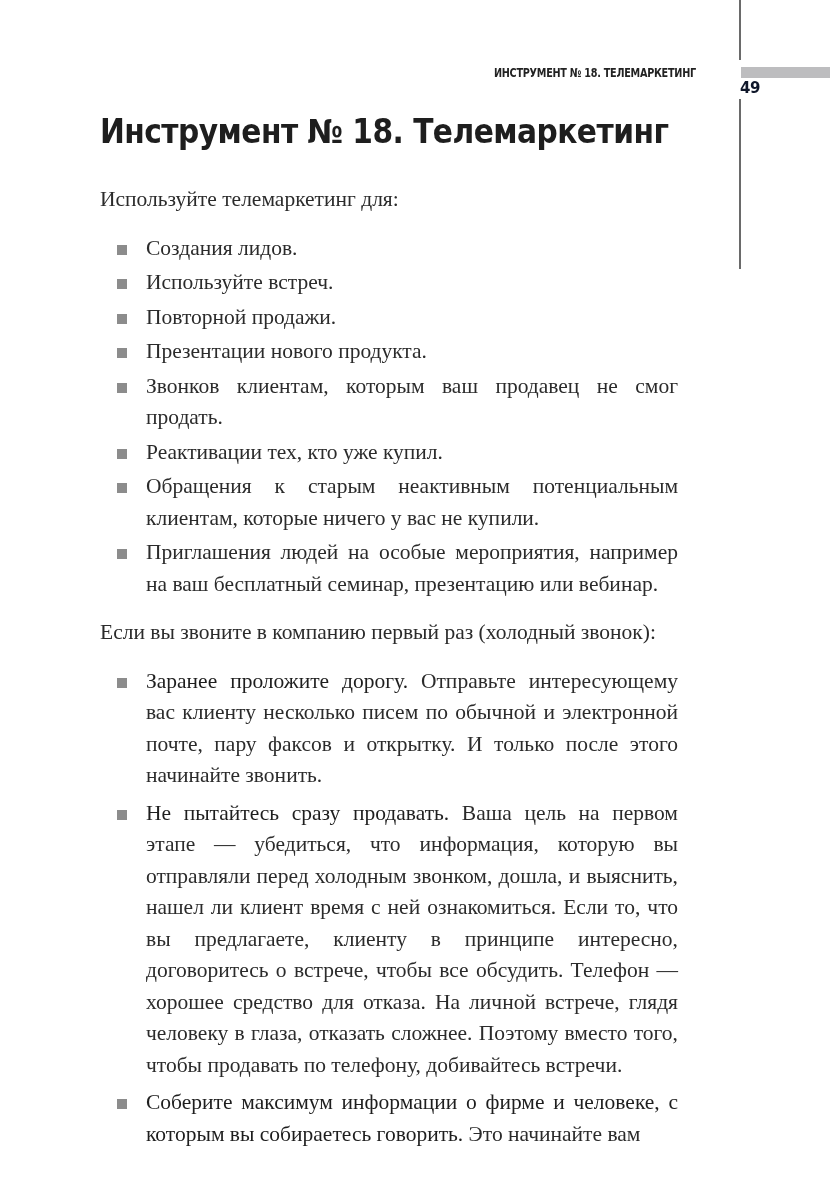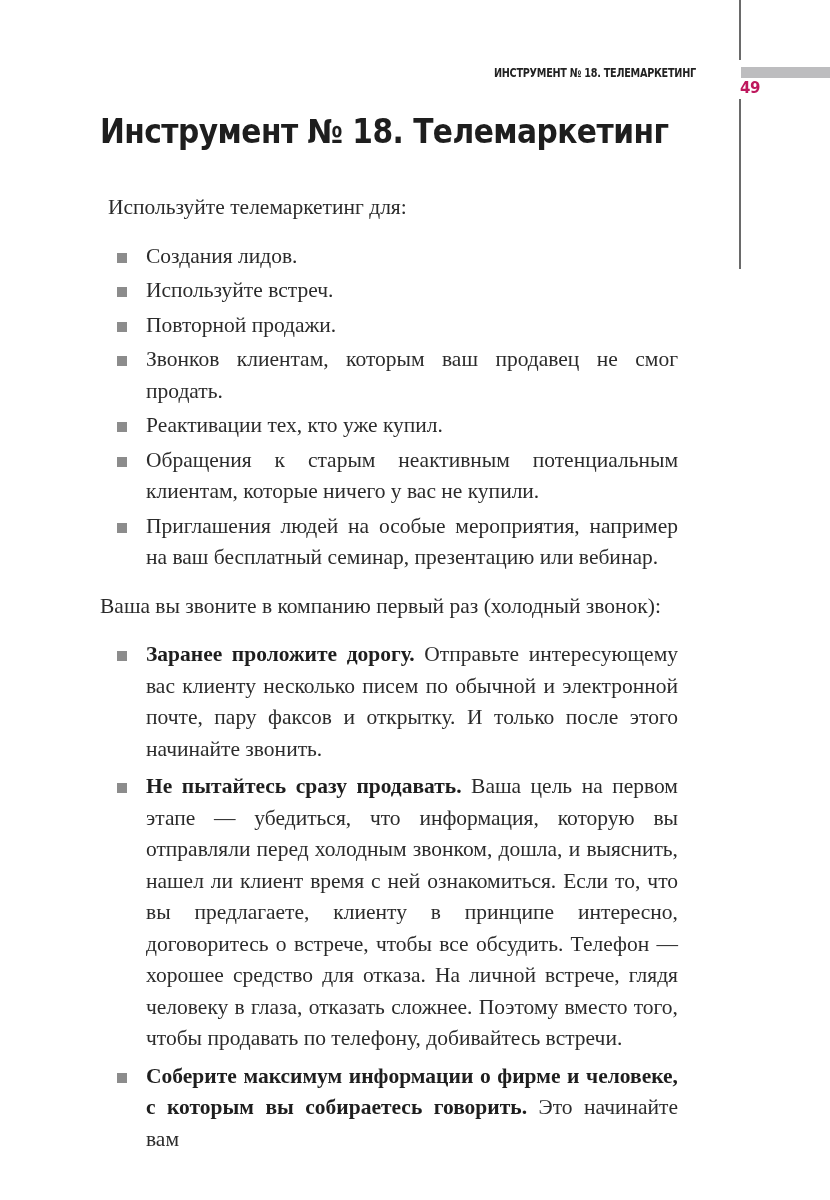--- a/index.html
+++ b/index.html
@@ -1,56 +1,56 @@
 <!DOCTYPE html>
 <html><head>
 <meta charset="utf-8">
 <style>
   html, body { margin: 0; padding: 0; background: #ffffff; }
   body { width: 830px; height: 1200px; position: relative; overflow: hidden; color: #2a2a2a; }
   .vline-top { position: absolute; left: 739px; top: 0; width: 2px; height: 60px; background: #6a6a6a; }
   .vline-bottom { position: absolute; left: 739px; top: 99px; width: 2px; height: 170px; background: #6a6a6a; }
   .gray-bar { position: absolute; left: 741px; top: 67px; width: 89px; height: 11px; background: #bdbdbf; }
-  .page-number { position: absolute; left: 740px; top: 79px; font-family: "DejaVu Sans", sans-serif; font-weight: bold; font-size: 15px; color: #be185d; letter-spacing: -0.5px; }
+  .page-number { position: absolute; left: 740px; top: 79px; font-family: "DejaVu Sans", sans-serif; font-weight: bold; font-size: 15px; color: #0f172a; letter-spacing: -0.5px; }
   .running-head { position: absolute; right: 134px; top: 65px; font-family: "DejaVu Sans Condensed", "DejaVu Sans", sans-serif; font-weight: bold; font-size: 12.5px; color: #222; letter-spacing: -0.3px; transform: scaleX(0.86); transform-origin: right center; white-space: nowrap; }
   .chapter-title { position: absolute; left: 100px; top: 112px; font-family: "DejaVu Sans", sans-serif; font-weight: bold; font-size: 33px; color: #1e1e1e; letter-spacing: -0.6px; transform: scaleX(0.9); transform-origin: left center; white-space: nowrap; margin: 0; }
   .body { position: absolute; left: 100px; top: 184px; width: 595px; font-family: "Liberation Serif", serif; font-size: 21.5px; line-height: 31.5px; color: #2b2b2b; }
-  .body p { margin: 8px; }
+  .body p { margin: 0; }
   .body .intro { margin-bottom: 3px; }
   .list { list-style: none; margin: 17px; padding: 0; }
   .list li { position: relative; padding-left: 29px; margin-bottom: 3px; text-align: justify; }
   .bullet { position: absolute; left: 0; top: 12px; width: 10px; height: 10px; background: #8c8c8c; }
   .list.long li { margin-bottom: 6px; }
-  .bold { font-weight: bold; color: #1e1e1e; }
+  .bold { font-weight: normal; color: #1e1e1e; }
   .para2 { margin: 2px 0 6px 0 !important; }
 </style>
 </head>
 <body>
 
 <div class="vline-top"></div>
 <div class="gray-bar"></div>
 <div class="page-number">49</div>
 <div class="vline-bottom"></div>
 
 <div class="running-head">ИНСТРУМЕНТ № 18. ТЕЛЕМАРКЕТИНГ</div>
 
 <h1 class="chapter-title">Инструмент № 18. Телемаркетинг</h1>
 
 <div class="body">
   <p class="intro">Используйте телемаркетинг для:</p>
   <ul class="list">
     <li><span class="bullet"></span><span>Создания лидов.</span></li>
     <li><span class="bullet"></span><span>Используйте встреч.</span></li>
     <li><span class="bullet"></span><span>Повторной продажи.</span></li>
-    <li><span class="bullet"></span></li>
+    <li><span class="bullet"></span><span>Презентации нового продукта.</span></li>
     <li><span class="bullet"></span></li>
     <li><span class="bullet"></span><span>Звонков клиентам, которым ваш продавец не смог продать.</span></li>
     <li><span class="bullet"></span><span>Реактивации тех, кто уже купил.</span></li>
     <li><span class="bullet"></span><span>Обращения к старым неактивным потенциальным клиентам, которые ничего у вас не купили.</span></li>
     <li><span class="bullet"></span><span>Приглашения людей на особые мероприятия, например на ваш бесплатный семинар, презентацию или вебинар.</span></li>
   </ul>
-  <p class="para2">Ваша вы звоните в компанию первый раз (холодный звонок):</p>
+  <p class="para2">Если вы звоните в компанию первый раз (холодный звонок):</p>
   <ul class="list long">
     <li><span class="bullet"></span><span class="bold">Заранее проложите дорогу.</span><span> Отправьте интересующему вас клиенту несколько писем по обычной и электронной почте, пару факсов и открытку. И только после этого начинайте звонить.</span></li>
     <li><span class="bullet"></span><span class="bold">Не пытайтесь сразу продавать.</span><span> Ваша цель на первом этапе — убедиться, что информация, которую вы отправляли перед холодным звонком, дошла, и выяснить, нашел ли клиент время с ней ознакомиться. Если то, что вы предлагаете, клиенту в принципе интересно, договоритесь о встрече, чтобы все обсудить. Телефон — хорошее средство для отказа. На личной встрече, глядя человеку в глаза, отказать сложнее. Поэтому вместо того, чтобы продавать по телефону, добивайтесь встречи.</span></li>
     <li><span class="bullet"></span><span class="bold">Соберите максимум информации о фирме и человеке, с которым вы собираетесь говорить.</span><span> Это начинайте вам</span></li>
   </ul>
 </div>
 
 </body></html>

